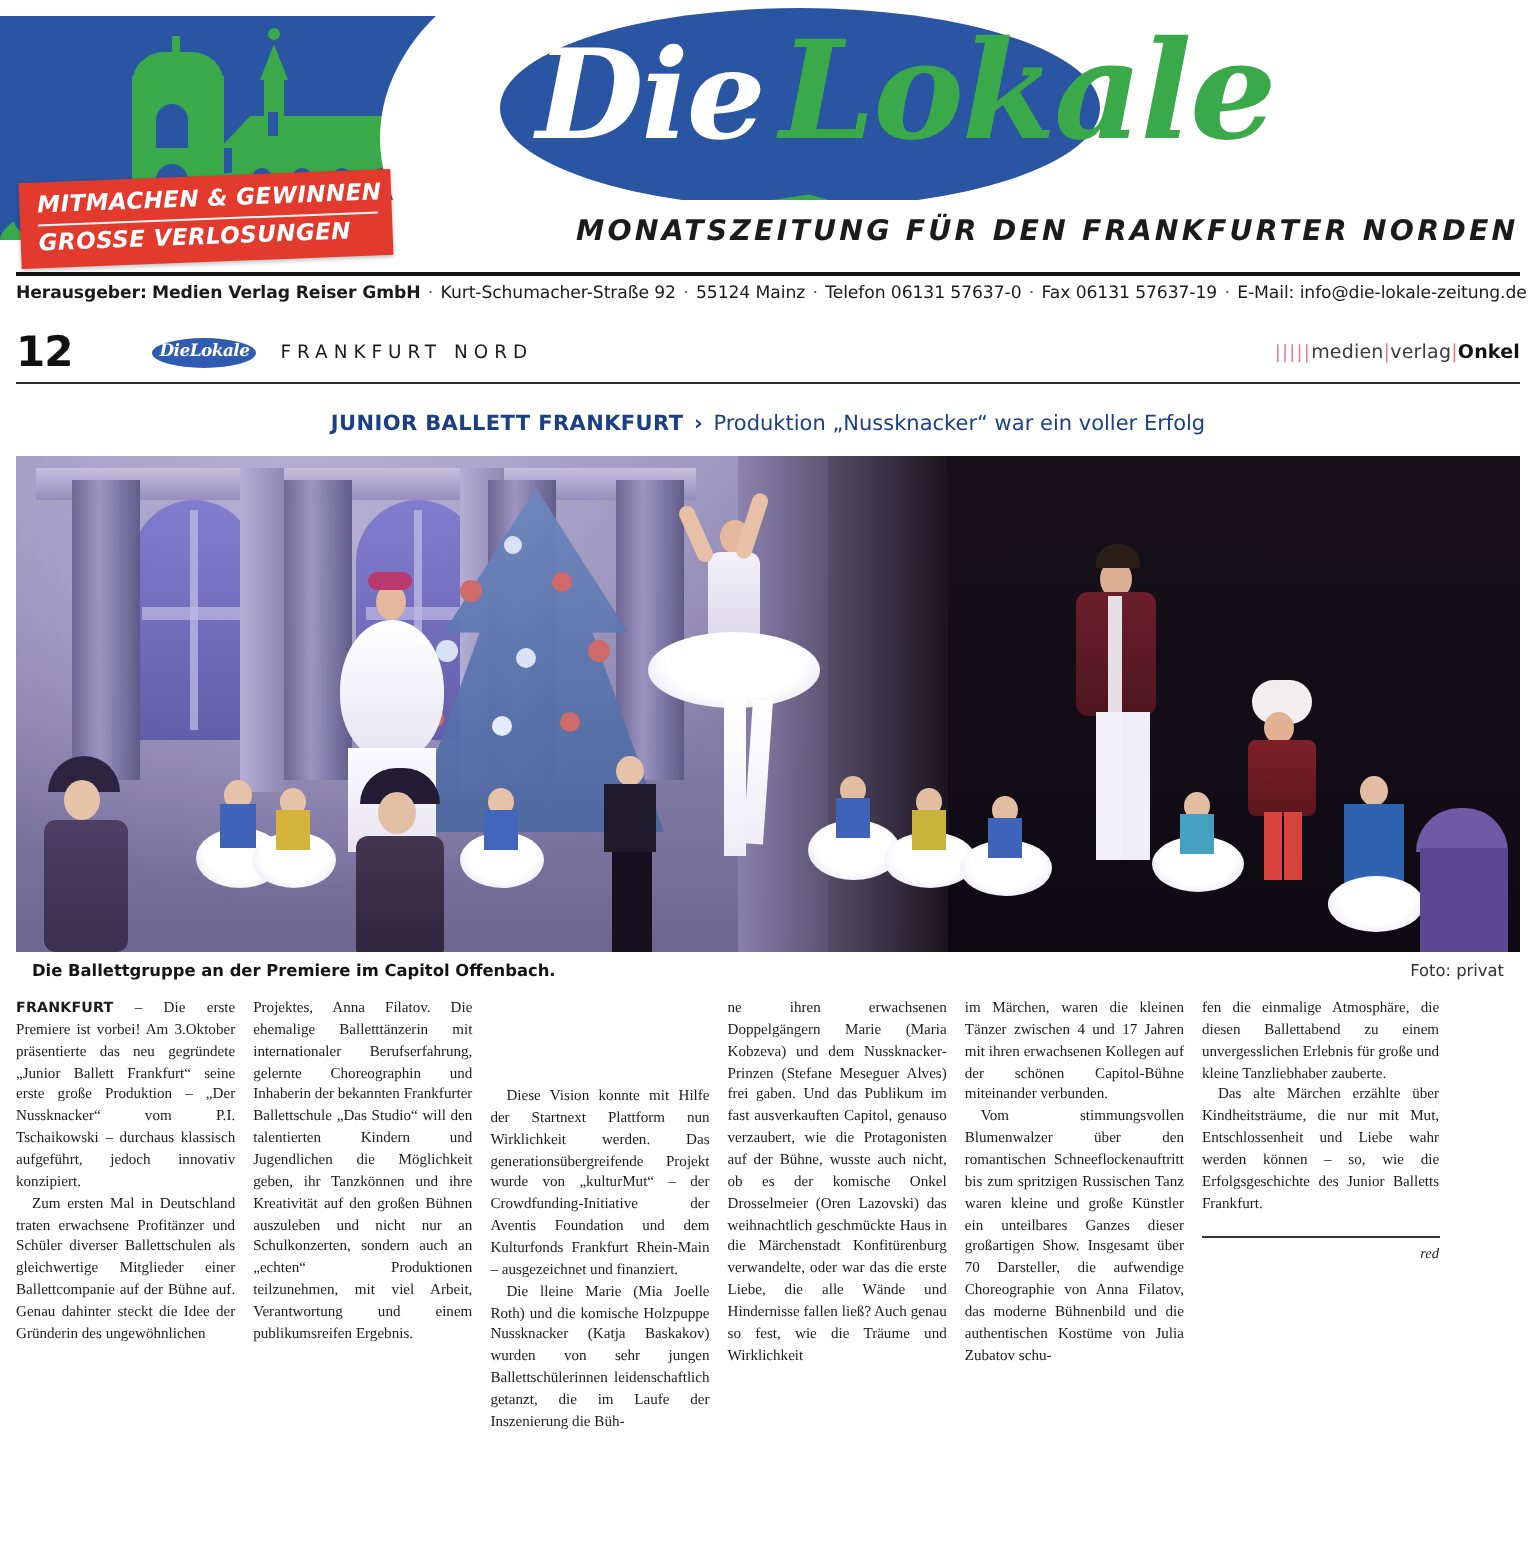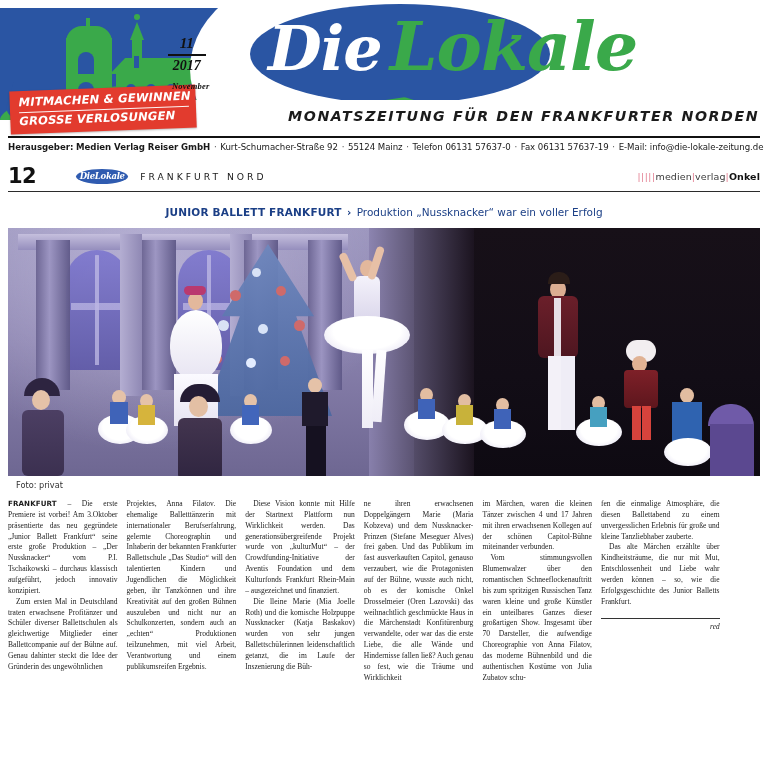--- a/index.html
+++ b/index.html
@@ -406,26 +406,20 @@
   <div class="mh-greensweep"></div>
   <div class="mh-blueoval"></div>
   <div class="mh-whitecover"></div>
 
   <div class="promo">
     <div class="pl">MITMACHEN &amp; GEWINNEN</div>
     <div class="prule"></div>
     <div class="pl">GROSSE VERLOSUNGEN</div>
   </div>
 
-  <div class="issue">
-    <div class="num">11</div>
-    <div class="rule"></div>
-    <div class="yr">2017</div>
-    <div class="mon">November</div>
-  </div>
 
   <div class="wordmark">
     <span class="wm-die">Die</span><span class="wm-lok">Lokale</span>
   </div>
 
   <div class="tagline">MONATSZEITUNG FÜR DEN FRANKFURTER NORDEN</div>
 </header>
 
 <div class="imprint-wrap">
   <div class="rule-thick"></div>
@@ -572,34 +566,35 @@
       <div style="position:absolute;left:0px;top:14px;width:30px;height:40px;background:#2f63b0;"></div>
       <div class="tutu" style="left:-8px;top:50px;width:48px;height:28px;"></div>
     </div>
     <div class="fig" style="left:700px;top:176px;">
       <div style="position:absolute;left:0px;top:0px;width:46px;height:22px;background:#6f5aa8;border-radius:22px 22px 0 0;"></div>
       <div style="position:absolute;left:2px;top:20px;width:44px;height:54px;background:#5b4890;"></div>
     </div>
   </div>
 
   <div class="caption-row">
+    <div>Die Ballettgruppe an der Premiere im Capitol Offenbach.</div>
     <div class="credit">Foto: privat</div>
   </div>
 </div>
 
 <div class="cols">
   <div class="col">
     <p class="first"><span class="lead-in">FRANKFURT</span><span> – Die erste Premiere ist vorbei! Am 3.Oktober präsentierte das neu gegründete „Junior Ballett Frankfurt“ seine erste große Produktion – „Der Nussknacker“ vom P.I. Tschaikowski – durchaus klassisch aufgeführt, jedoch innovativ konzipiert.</span></p>
     <p>Zum ersten Mal in Deutschland traten erwachsene Profitänzer und Schüler diverser Ballettschulen als gleichwertige Mitglieder einer Ballettcompanie auf der Bühne auf. Genau dahinter steckt die Idee der Gründerin des ungewöhnlichen</p>
   </div>
   <div class="col">
     <p class="first">Projektes, Anna Filatov. Die ehemalige Balletttänzerin mit internationaler Berufserfahrung, gelernte Choreographin und Inhaberin der bekannten Frankfurter Ballettschule „Das Studio“ will den talentierten Kindern und Jugendlichen die Möglichkeit geben, ihr Tanzkönnen und ihre Kreativität auf den großen Bühnen auszuleben und nicht nur an Schulkonzerten, sondern auch an „echten“ Produktionen teilzunehmen, mit viel Arbeit, Verantwortung und einem publikumsreifen Ergebnis.</p>
   </div>
   <div class="col">
-    <p class="first" style="text-indent:8px;">Diese Vision konnte mit Hilfe der Startnext Plattform nun Wirklichkeit werden. Das generationsübergreifende Projekt wurde von „kulturMut“ – der Crowdfunding-Initiative der Aventis Foundation und dem Kulturfonds Frankfurt Rhein-Main – ausgezeichnet und finanziert.</p>
+    <p class="first" style="text-indent:8px;margin-top:44px;">Diese Vision konnte mit Hilfe der Startnext Plattform nun Wirklichkeit werden. Das generationsübergreifende Projekt wurde von „kulturMut“ – der Crowdfunding-Initiative der Aventis Foundation und dem Kulturfonds Frankfurt Rhein-Main – ausgezeichnet und finanziert.</p>
     <p>Die lleine Marie (Mia Joelle Roth) und die komische Holzpuppe Nussknacker (Katja Baskakov) wurden von sehr jungen Ballettschülerinnen leidenschaftlich getanzt, die im Laufe der Inszenierung die Büh-</p>
   </div>
   <div class="col">
     <p class="first">ne ihren erwachsenen Doppelgängern Marie (Maria Kobzeva) und dem Nussknacker-Prinzen (Stefane Meseguer Alves) frei gaben. Und das Publikum im fast ausverkauften Capitol, genauso verzaubert, wie die Protagonisten auf der Bühne, wusste auch nicht, ob es der komische Onkel Drosselmeier (Oren Lazovski) das weihnachtlich geschmückte Haus in die Märchenstadt Konfitürenburg verwandelte, oder war das die erste Liebe, die alle Wände und Hindernisse fallen ließ? Auch genau so fest, wie die Träume und Wirklichkeit</p>
   </div>
   <div class="col">
     <p class="first">im Märchen, waren die kleinen Tänzer zwischen 4 und 17 Jahren mit ihren erwachsenen Kollegen auf der schönen Capitol-Bühne miteinander verbunden.</p>
     <p>Vom stimmungsvollen Blumenwalzer über den romantischen Schneeflockenauftritt bis zum spritzigen Russischen Tanz waren kleine und große Künstler ein unteilbares Ganzes dieser großartigen Show. Insgesamt über 70 Darsteller, die aufwendige Choreographie von Anna Filatov, das moderne Bühnenbild und die authentischen Kostüme von Julia Zubatov schu-</p>
   </div>
   <div class="col">

